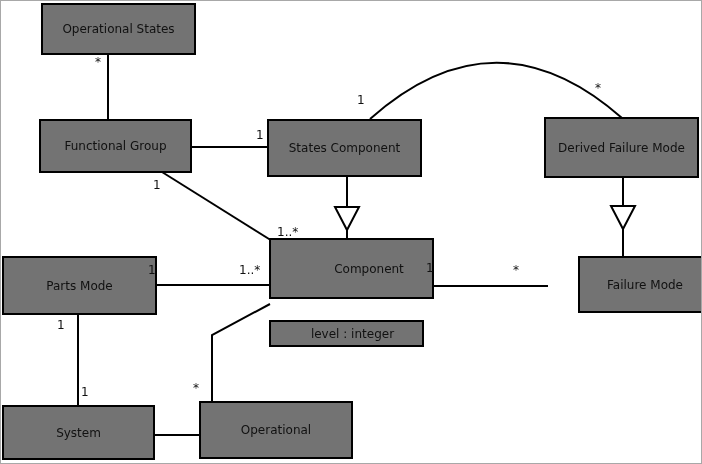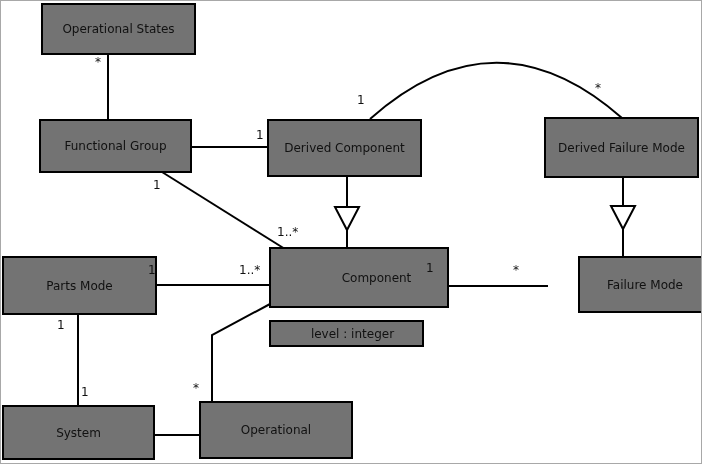--- a/index.html
+++ b/index.html
@@ -71,32 +71,32 @@
 
   <div class="node" style="left:40px;top:2px;width:155px;height:52px;">
     <span>Operational States</span>
   </div>
 
   <div class="node" style="left:38px;top:118px;width:153px;height:54px;">
     <span>Functional Group</span>
   </div>
 
   <div class="node" style="left:266px;top:118px;width:155px;height:58px;">
-    <span>Derived Component</span>
+    <span>States Component</span>
   </div>
 
   <div class="node" style="left:543px;top:116px;width:155px;height:61px;">
     <span>Derived Failure Mode</span>
   </div>
 
   <div class="node" style="left:1px;top:255px;width:155px;height:59px;">
     <span>Parts Mode</span>
   </div>
 
-  <div class="node" style="left:268px;top:246px;width:180px;height:61px;padding-left:35px;">
+  <div class="node" style="left:268px;top:237px;width:165px;height:61px;padding-left:35px;">
     <span>Component</span>
   </div>
   <div class="node attr" style="left:268px;top:319px;width:155px;height:27px;justify-content:center;">
     <span>level : integer</span>
   </div>
 
   <div class="node" style="left:577px;top:255px;width:134px;height:57px;align-items:center;">
     <span>Failure Mode</span>
   </div>
 

